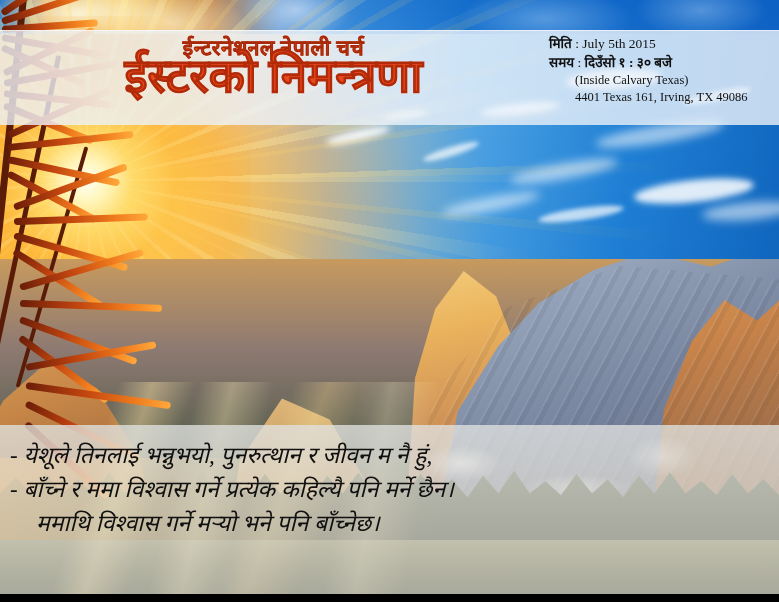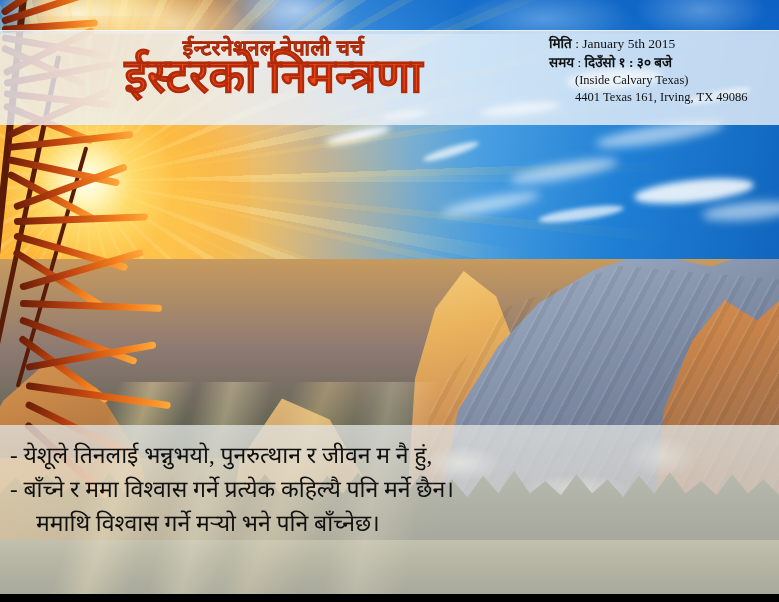--- a/index.html
+++ b/index.html
@@ -243,20 +243,21 @@
       rgba(224,226,224,.78) 0%,
       rgba(226,222,214,.72) 45%,
       rgba(222,218,210,.66) 100%);
   }
   .verse-inner{
     position:absolute;inset:0;
     padding:14px 16px 6px 10px;
     box-sizing:border-box;
     color:#101010;
     font-family:"Liberation Serif",serif;
+    font-style:italic;
   }
   .vline{font-size:23px;line-height:1.48;white-space:nowrap;}
   .vline.ind{padding-left:26px;}
   .vref{
     margin-top:6px;text-align:right;padding-right:26px;
     font-size:23px;white-space:nowrap;
   }
 
   
   .footer-bar{position:absolute;left:0;bottom:0;width:100%;height:8px;background:#000;}
@@ -340,21 +341,21 @@
   <div class="header-band">
     <div class="header-inner">
       <div class="subtitle">ईन्टरनेशनल नेपाली चर्च</div>
 
       <div class="maintitle">ईस्टरको निमन्त्रणा</div>
 
       <div class="details">
         <div class="row">
           <span class="lbl dev">मिति</span>
           <span>:</span>
-          <span>January 5th 2015</span>
+          <span>July 5th 2015</span>
         </div>
         <div class="row">
           <span class="lbl dev">समय</span>
           <span>:</span>
           <span class="dev">दिउँसो १ : ३० बजे</span>
         </div>
         <div class="addr">(Inside Calvary Texas)</div>
         <div class="addr">4401 Texas 161, Irving, TX 49086</div>
       </div>
     </div>

